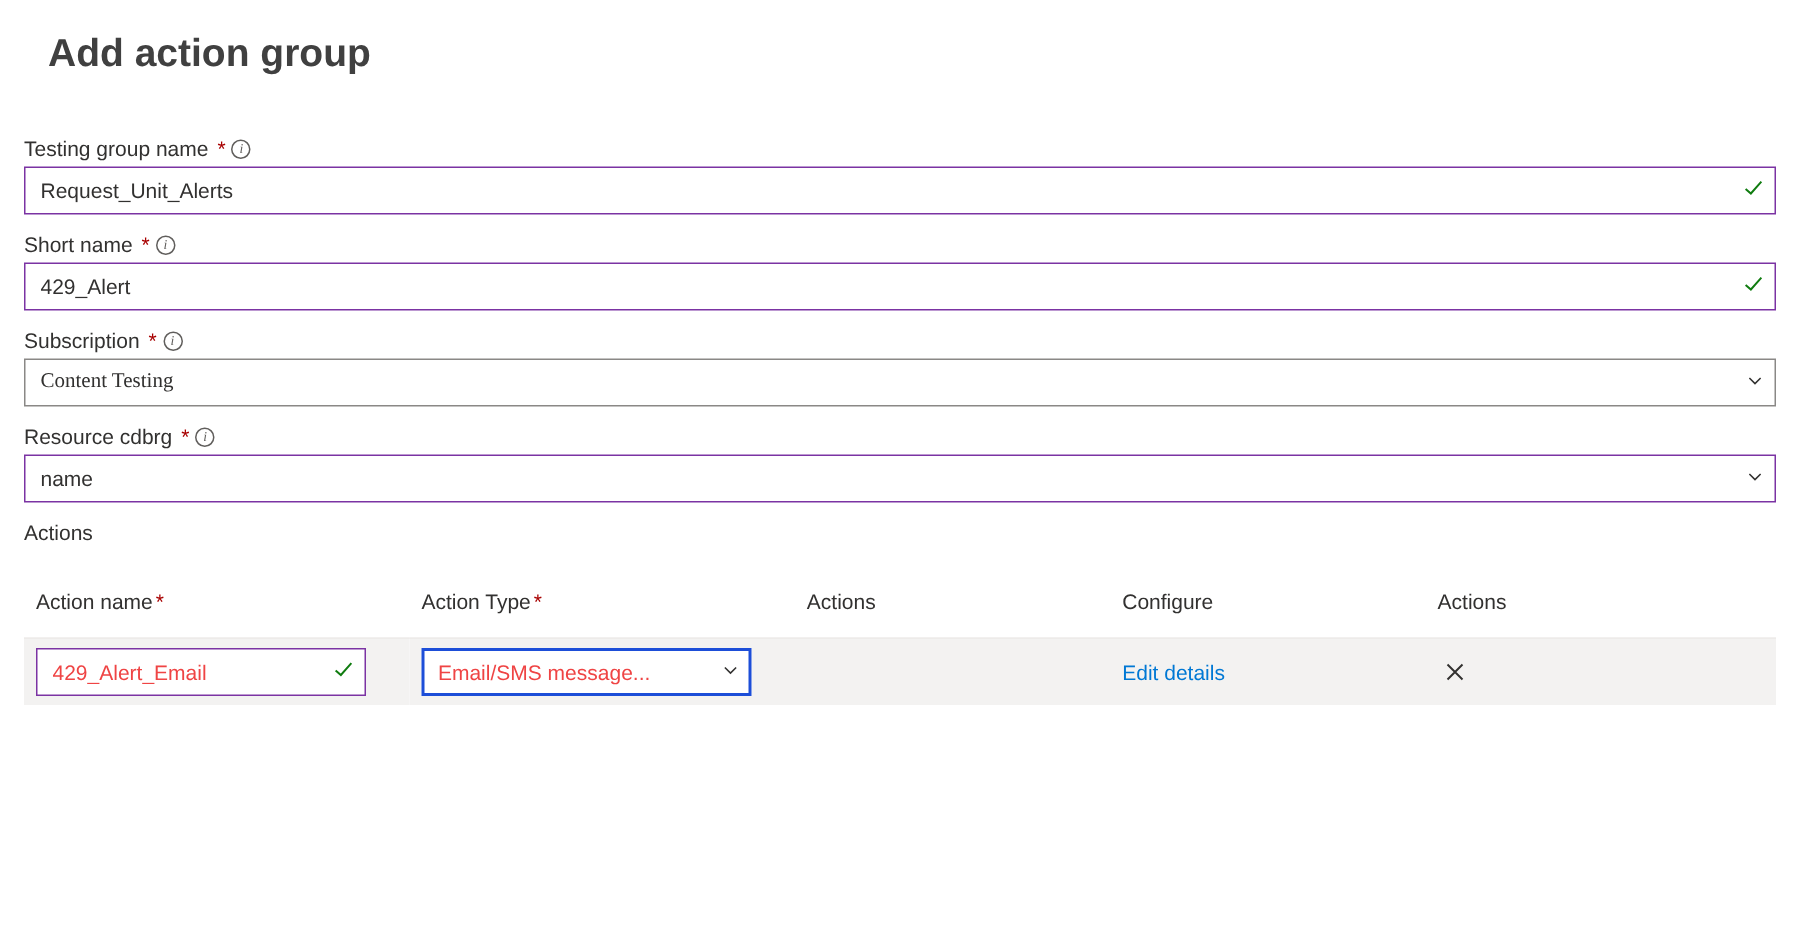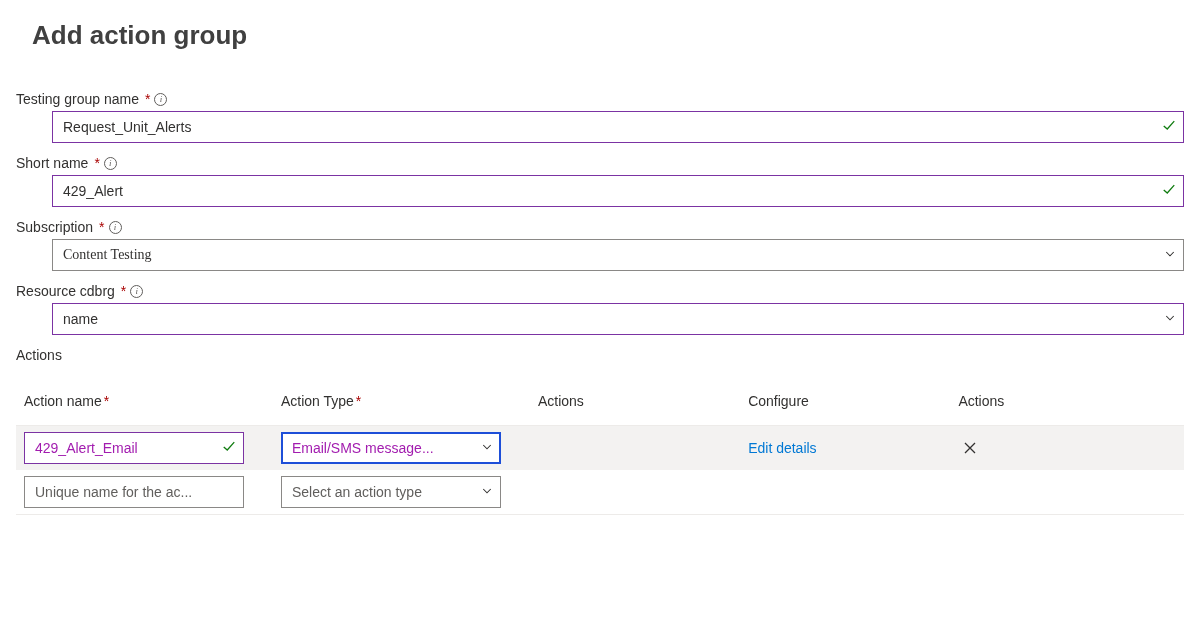--- a/index.html
+++ b/index.html
@@ -40,21 +40,20 @@
     align-items: center; justify-content: center;
     font-size: 9px; line-height: 1;
     color: #605e5c;
     font-style: italic;
     font-family: Georgia, serif;
   }
   .input-wrap {
     position: relative;
     display: flex;
     align-items: flex-start;
-    margin-left: 36px;
   }
   .text-input, .select-input {
     width: 100%;
     height: 32px;
     padding: 0 28px 0 10px;
     font-size: 14px;
     font-family: inherit;
     color: #323130;
     background: #fff;
     border: 1px solid #8a8886;
@@ -108,21 +107,21 @@
   .cell-input, .cell-select {
     width: 100%;
     max-width: 220px;
     height: 32px;
     padding: 0 28px 0 10px;
     font-size: 14px;
     font-family: inherit;
     background: #fff;
     border: 1px solid #8a8886;
     outline: none;
-    color: #a21caf;
+    color: #ef4444;
   }
   .cell-input::placeholder { color: #605e5c; }
   .cell-input.valid { border-color: #7b33a3; }
   .cell-select.selected { border: 2px solid #1d4ed8; padding-left: 9px; }
   .cell-wrap {
     position: relative;
     display: inline-block;
     width: 100%;
     max-width: 220px;
   }
@@ -239,24 +238,15 @@
                   <path fill="none" stroke="#323130" stroke-width="1.4" d="M3 6 L8 11 L13 6"></path>
                 </svg></span></div></td>
           <td></td>
           <td><span class="link">Edit details</span></td>
           <td><span class="x-btn">
               <svg width="16" height="16" viewBox="0 0 16 16">
                 <path stroke="#323130" stroke-width="1.3" d="M3 3 L13 13 M13 3 L3 13"></path>
               </svg>
             </span></td>
         </tr>
-        <tr class="row-plain">
-          <td><div class="cell-wrap"><input type="text" class="cell-input" placeholder="Unique name for the ac..." style=""></div></td>
-          <td><div class="cell-wrap"><div class="cell-select" style="display: flex; align-items: center; color: rgb(96, 94, 92);">Select an action type</div><span class="trail-icon chevron"><svg width="12" height="12" viewBox="0 0 16 16">
-                  <path fill="none" stroke="#323130" stroke-width="1.4" d="M3 6 L8 11 L13 6"></path>
-                </svg></span></div></td>
-          <td></td>
-          <td></td>
-          <td></td>
-        </tr>
       </tbody>
   </table>
 </div>
 
 </body></html>

